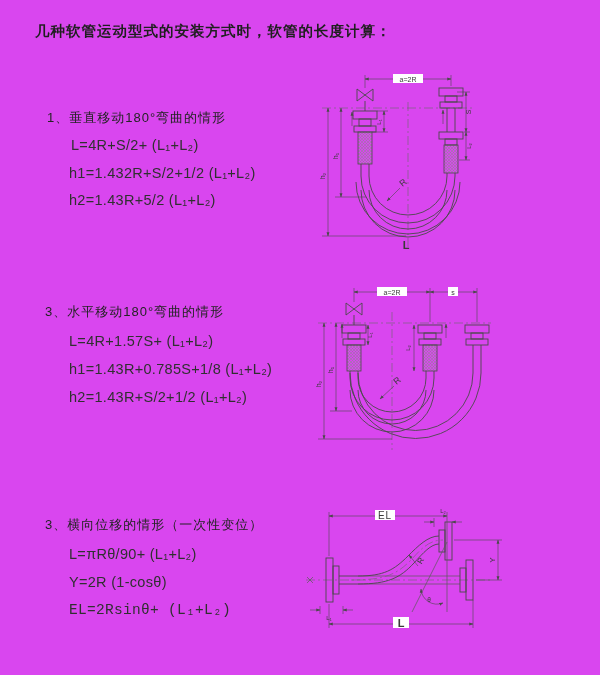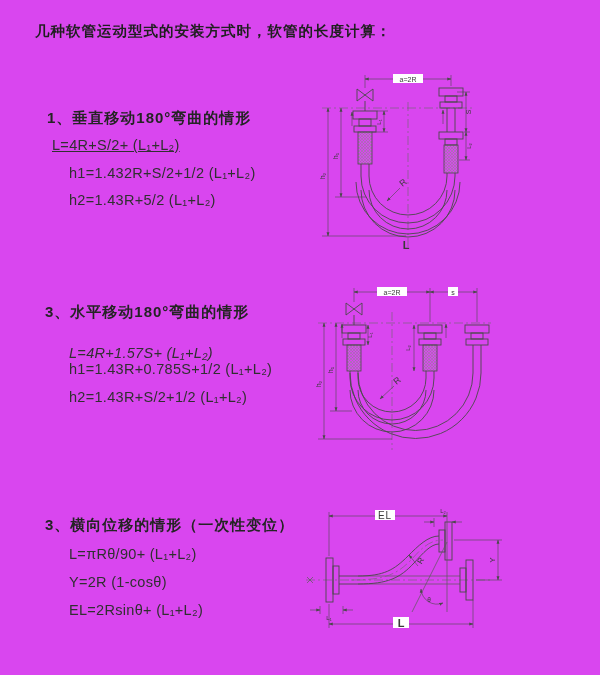--- a/index.html
+++ b/index.html
@@ -2,39 +2,39 @@
 <html><head>
 <meta charset="utf-8">
 <style>
   html,body{margin:0;padding:0;background:#e8e8e8;}
   .page{
     position:relative;width:600px;height:675px;background:#d946ef;overflow:hidden;
     font-family:"Liberation Sans","DejaVu Sans",sans-serif;color:#2b2b2b;padding-left:40px;
   }
   .abs{position:absolute;white-space:nowrap;}
   .title{font-size:14.5px;font-weight:700;letter-spacing:1px;color:#1f1f1f;}
-  .sec-head{font-size:15px;font-weight:700;letter-spacing:1px;color:#242424;}
+  .sec-head{font-size:13px;font-weight:400;letter-spacing:1px;color:#242424;}
   .formula{font-size:14.5px;font-weight:400;color:#303030;letter-spacing:0.3px;}
   svg text{fill:#3a3a3a;font-family:"Liberation Sans","DejaVu Sans",sans-serif;}
   .ln{stroke:#4a4a4a;stroke-width:0.9;fill:none;}
   .thin{stroke:#5a5a5a;stroke-width:0.7;fill:none;}
   .dim{stroke:#4a4a4a;stroke-width:0.6;fill:none;}
   .cl{stroke:#6a6a6a;stroke-width:0.6;fill:none;stroke-dasharray:9 3 2 3;}
   .lblbg{fill:#ffffff;stroke:none;}
 </style>
 </head>
 <body>
 
 <div class="page">
 
   <div class="abs title" style="left:35px;top:22px;">几种软管运动型式的安装方式时，软管的长度计算：</div>
 
   <div>
     <div class="abs sec-head" style="left:47px;top:109px;">1、垂直移动180°弯曲的情形</div>
-    <div class="abs formula" style="left:52px;top:137px;text-decoration:underline;">L=4R+S/2+ (L₁+L₂)</div>
+    <div class="abs formula" style="left:71px;top:137px;">L=4R+S/2+ (L₁+L₂)</div>
     <div class="abs formula" style="left:69px;top:165px;">h1=1.432R+S/2+1/2 (L₁+L₂)</div>
     <div class="abs formula" style="left:69px;top:192px;">h2=1.43R+5/2 (L₁+L₂)</div>
   </div>
 
   <svg class="abs" style="left:308px;top:64px;" width="282" height="196" viewBox="0 0 282 196">
     <defs>
       <marker id="ar1" viewBox="0 0 10 10" refX="9" refY="5" markerWidth="7" markerHeight="7" orient="auto-start-reverse">
         <path d="M0 1.5 L10 5 L0 8.5 z" fill="#4a4a4a"></path>
       </marker>
       <pattern id="h1p" width="3" height="3" patternUnits="userSpaceOnUse">
@@ -124,22 +124,22 @@
     <g>
       <line class="dim" x1="92" y1="124" x2="79" y2="137" marker-end="url(#ar1)"></line>
       <text transform="translate(97 121) rotate(-40)" font-size="9" text-anchor="middle">R</text>
     </g>
 
     <text x="98" y="185" font-size="11" font-weight="bold" text-anchor="middle" fill="#1a1a1a">L</text>
   </svg>
 
   <div>
     <div class="abs sec-head" style="left:45px;top:303px;">3、水平移动180°弯曲的情形</div>
-    <div class="abs formula" style="left:69px;top:345px;font-style:italic;">L=4R+1.57S+ (L₁+L₂)</div>
-    <div class="abs formula" style="left:69px;top:361px;">h1=1.43R+0.785S+1/2 (L₁+L₂)</div>
+    <div class="abs formula" style="left:69px;top:333px;">L=4R+1.57S+ (L₁+L₂)</div>
+    <div class="abs formula" style="left:69px;top:361px;">h1=1.43R+0.785S+1/8 (L₁+L₂)</div>
     <div class="abs formula" style="left:69px;top:389px;">h2=1.43R+S/2+1/2 (L₁+L₂)</div>
   </div>
 
   <svg class="abs" style="left:306px;top:278px;" width="288" height="186" viewBox="0 0 288 186">
     <defs>
       <marker id="ar2" viewBox="0 0 10 10" refX="9" refY="5" markerWidth="7" markerHeight="7" orient="auto-start-reverse">
         <path d="M0 1.5 L10 5 L0 8.5 z" fill="#4a4a4a"></path>
       </marker>
       <pattern id="h2p" width="3" height="3" patternUnits="userSpaceOnUse">
         <path d="M0 3 L3 0 M0 0 L3 3" stroke="#8a8a8a" stroke-width="0.5"></path>
@@ -227,21 +227,21 @@
     <g>
       <line class="dim" x1="88" y1="108" x2="74" y2="121" marker-end="url(#ar2)"></line>
       <text transform="translate(93 105) rotate(-40)" font-size="9" text-anchor="middle">R</text>
     </g>
   </svg>
 
   <div>
     <div class="abs sec-head" style="left:45px;top:516px;">3、横向位移的情形（一次性变位）</div>
     <div class="abs formula" style="left:69px;top:546px;">L=πRθ/90+ (L₁+L₂)</div>
     <div class="abs formula" style="left:69px;top:574px;">Y=2R (1-cosθ)</div>
-    <div class="abs formula" style="left:69px;top:602px;">EL=2Rsinθ+ (L₁+L₂)</div>
+    <div class="abs formula" style="left:69px;top:602px;font-family:Liberation Mono, monospace;">EL=2Rsinθ+ (L₁+L₂)</div>
   </div>
 
   <svg class="abs" style="left:296px;top:500px;" width="304" height="140" viewBox="0 0 304 140">
     <defs>
       <marker id="ar3" viewBox="0 0 10 10" refX="9" refY="5" markerWidth="7" markerHeight="7" orient="auto-start-reverse">
         <path d="M0 1.5 L10 5 L0 8.5 z" fill="#4a4a4a"></path>
       </marker>
     </defs>
 
     <g>

